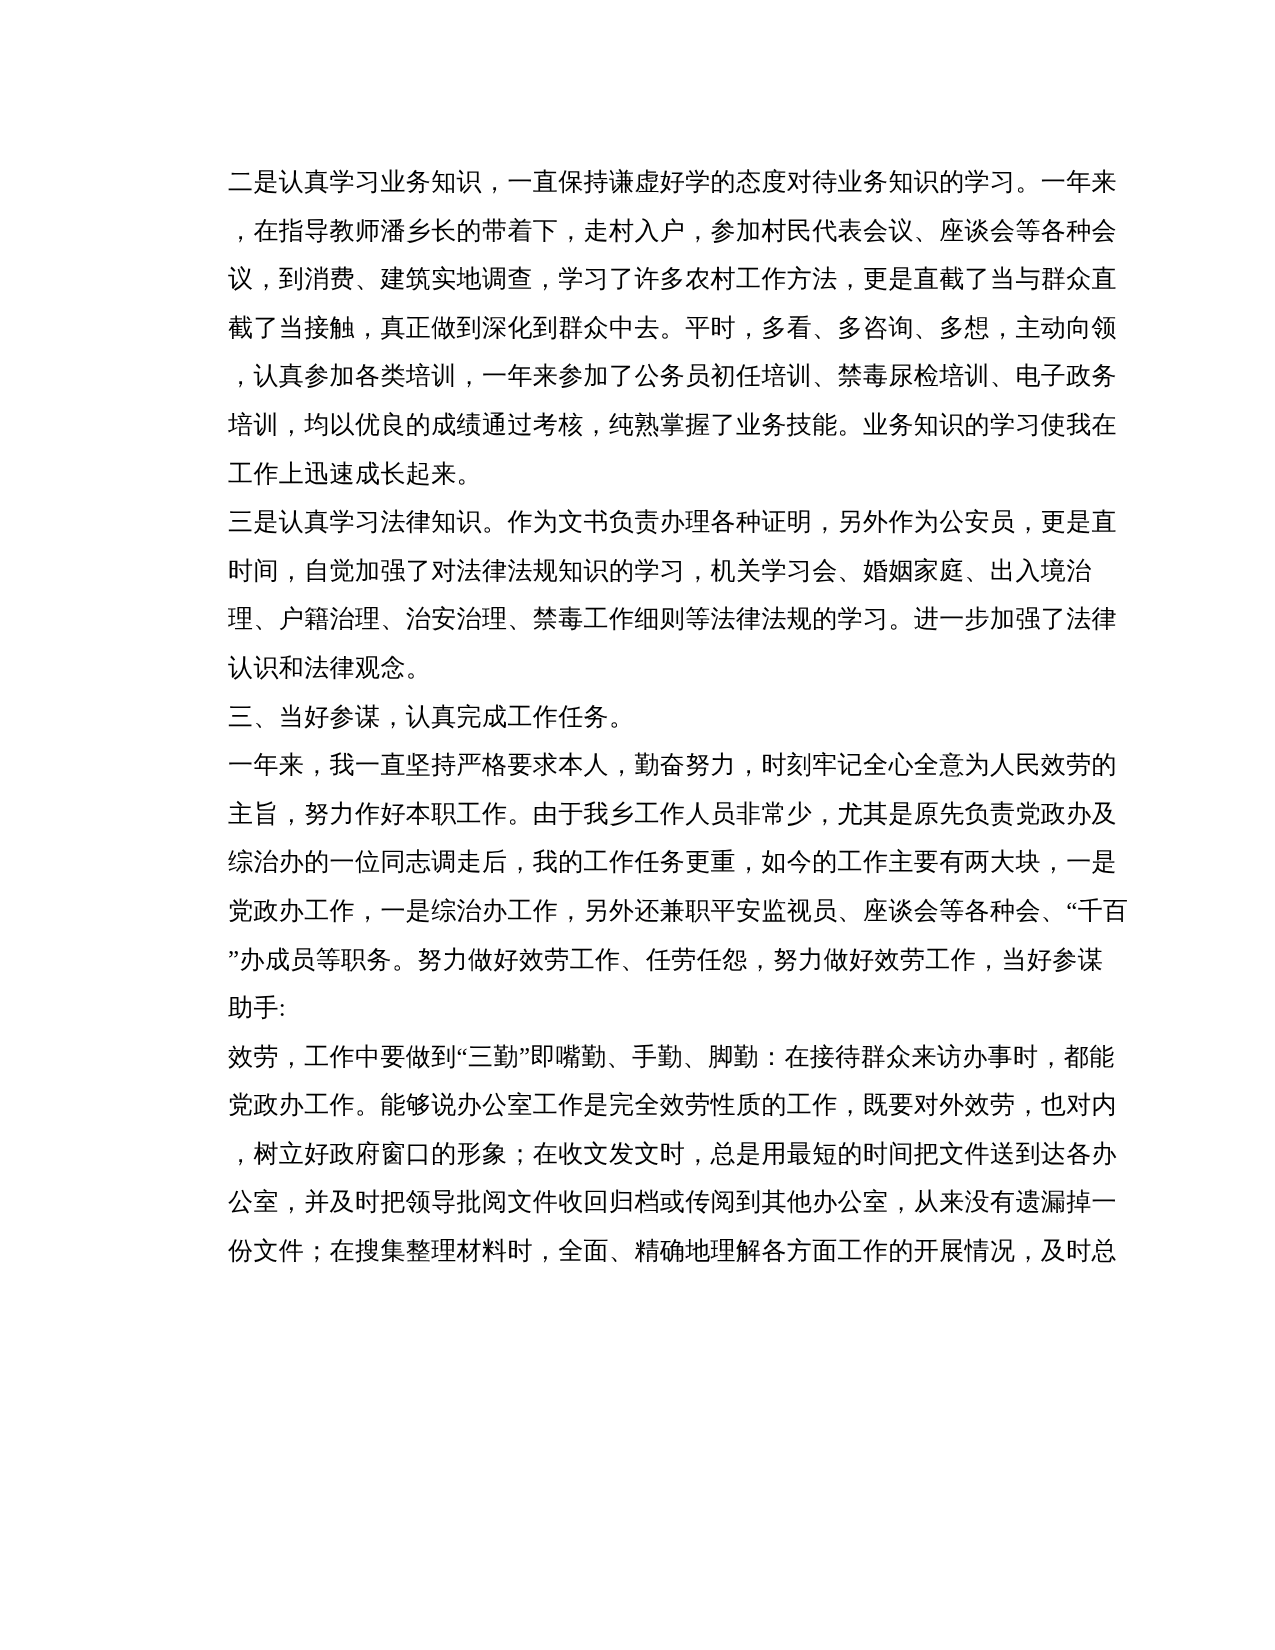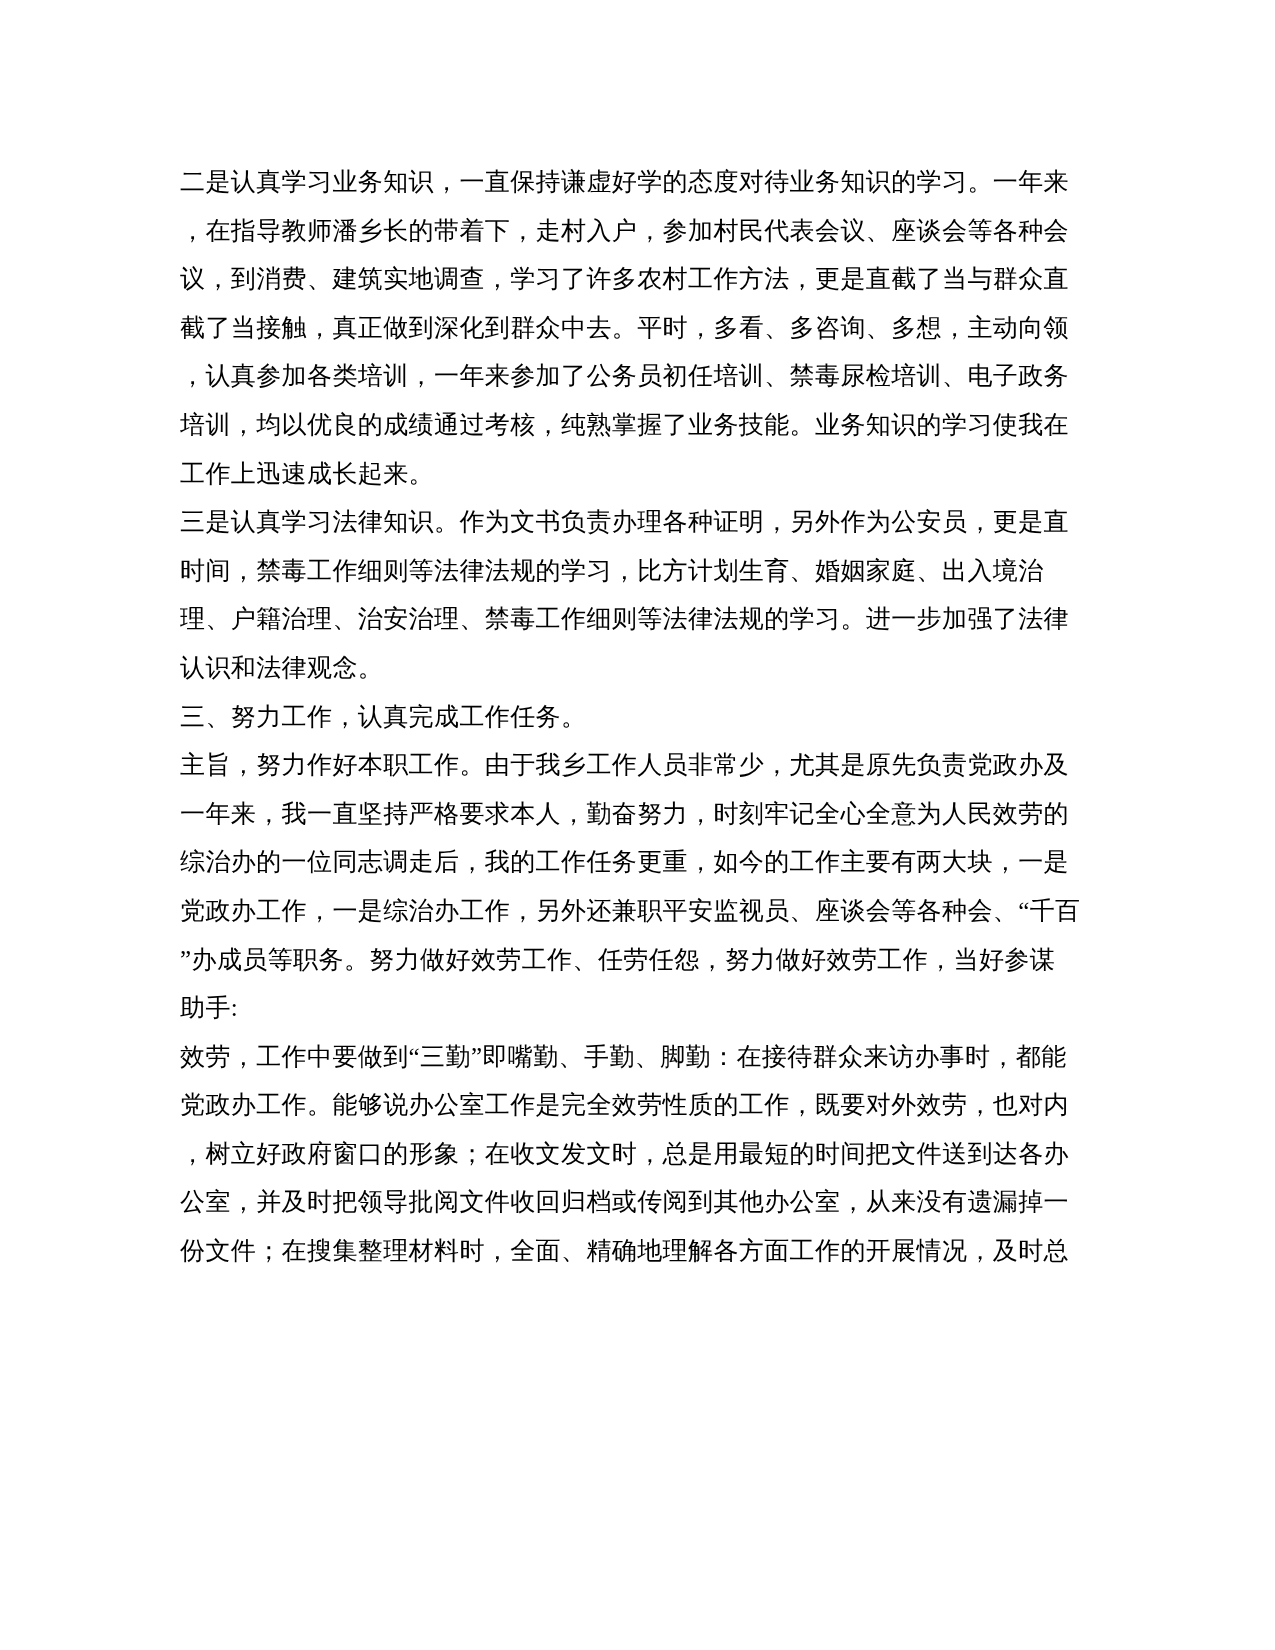--- a/index.html
+++ b/index.html
@@ -20,41 +20,42 @@
     width: 905px;
   }
   .text-line {
     font-family: "Liberation Serif", "DejaVu Serif", serif;
     font-size: 25px;
     line-height: 48.6px;
     height: 48.6px;
     color: #000000;
     white-space: pre;
     letter-spacing: 0.4px;
+    margin-left: 48px;
   }
 </style>
 </head>
 <body>
 
 <div class="page">
   <div class="text-block">
       <div class="text-line">二是认真学习业务知识，一直保持谦虚好学的态度对待业务知识的学习。一年来</div>
       <div class="text-line">，在指导教师潘乡长的带着下，走村入户，参加村民代表会议、座谈会等各种会</div>
       <div class="text-line">议，到消费、建筑实地调查，学习了许多农村工作方法，更是直截了当与群众直</div>
       <div class="text-line">截了当接触，真正做到深化到群众中去。平时，多看、多咨询、多想，主动向领</div>
       <div class="text-line">，认真参加各类培训，一年来参加了公务员初任培训、禁毒尿检培训、电子政务</div>
       <div class="text-line">培训，均以优良的成绩通过考核，纯熟掌握了业务技能。业务知识的学习使我在</div>
       <div class="text-line">工作上迅速成长起来。</div>
       <div class="text-line">三是认真学习法律知识。作为文书负责办理各种证明，另外作为公安员，更是直</div>
-      <div class="text-line">时间，禁毒工作细则等法律法规的学习，比方计划生育、婚姻家庭、出入境治</div>
+      <div class="text-line">时间，自觉加强了对法律法规知识的学习，机关学习会、婚姻家庭、出入境治</div>
       <div class="text-line">理、户籍治理、治安治理、禁毒工作细则等法律法规的学习。进一步加强了法律</div>
       <div class="text-line">认识和法律观念。</div>
-      <div class="text-line">三、努力工作，认真完成工作任务。</div>
+      <div class="text-line">三、当好参谋，认真完成工作任务。</div>
+      <div class="text-line">一年来，我一直坚持严格要求本人，勤奋努力，时刻牢记全心全意为人民效劳的</div>
       <div class="text-line">主旨，努力作好本职工作。由于我乡工作人员非常少，尤其是原先负责党政办及</div>
-      <div class="text-line">一年来，我一直坚持严格要求本人，勤奋努力，时刻牢记全心全意为人民效劳的</div>
       <div class="text-line">综治办的一位同志调走后，我的工作任务更重，如今的工作主要有两大块，一是</div>
       <div class="text-line">党政办工作，一是综治办工作，另外还兼职平安监视员、座谈会等各种会、“千百</div>
       <div class="text-line">”办成员等职务。努力做好效劳工作、任劳任怨，努力做好效劳工作，当好参谋</div>
       <div class="text-line">助手:</div>
       <div class="text-line">效劳，工作中要做到“三勤”即嘴勤、手勤、脚勤：在接待群众来访办事时，都能</div>
       <div class="text-line">党政办工作。能够说办公室工作是完全效劳性质的工作，既要对外效劳，也对内</div>
       <div class="text-line">，树立好政府窗口的形象；在收文发文时，总是用最短的时间把文件送到达各办</div>
       <div class="text-line">公室，并及时把领导批阅文件收回归档或传阅到其他办公室，从来没有遗漏掉一</div>
       <div class="text-line">份文件；在搜集整理材料时，全面、精确地理解各方面工作的开展情况，及时总</div>
     </div>

